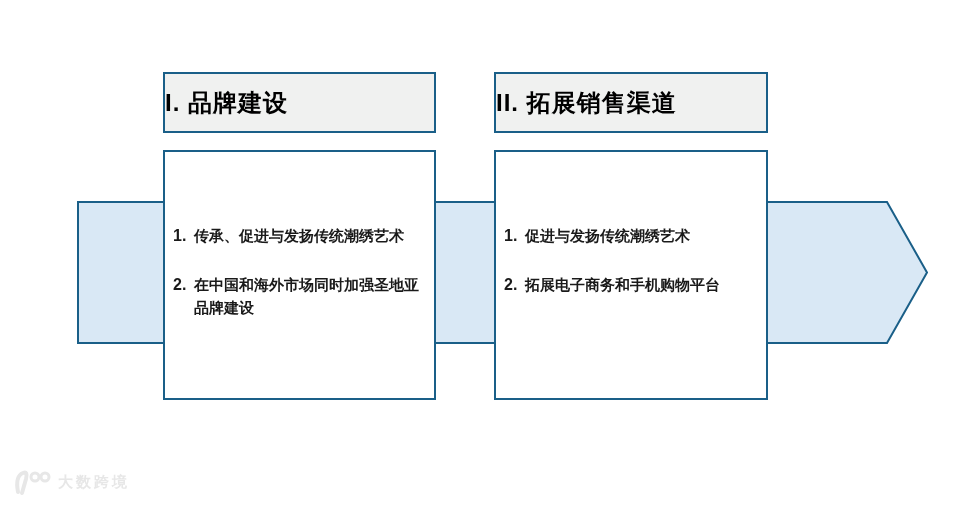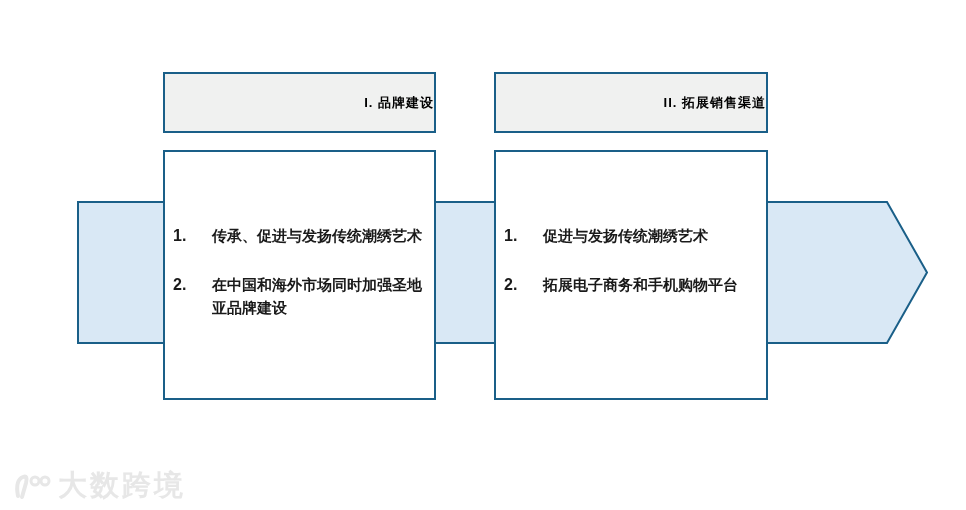--- a/index.html
+++ b/index.html
@@ -24,28 +24,28 @@
   }
   .header-box {
     position: absolute;
     top: 72px;
     height: 61px;
     box-sizing: border-box;
     background: #f0f1f0;
     border: 2px solid #1a5f88;
     display: flex;
     align-items: center;
-    justify-content: flex-end;
-    font-size: 13px;
+    justify-content: flex-start;
+    font-size: 24px;
     font-weight: bold;
     color: #000000;
     letter-spacing: 1px;
   }
   .header-box.col1 { left: 163px; width: 273px; }
-  .header-box.col2 { left: 494px; width: 274px; padding-left: 40px; }
+  .header-box.col2 { left: 494px; width: 274px; }
   .content-box {
     position: absolute;
     top: 150px;
     height: 250px;
     box-sizing: border-box;
     background: #ffffff;
     border: 2px solid #1a5f88;
     padding: 72px 8px 0 8px;
   }
   .content-box.col1 { left: 163px; width: 273px; }
@@ -56,30 +56,30 @@
     font-size: 15px;
     font-weight: bold;
     color: #1a1a1a;
     line-height: 23px;
   }
   .item .num {
     flex: none;
     width: 21px;
     font-size: 16px;
   }
-  .item .txt { flex: 1; margin-left: 18px; }
+  .item .txt { flex: 1; }
   .watermark {
     position: absolute;
     left: 10px;
     top: 466px;
     display: flex;
     align-items: center;
     gap: 6px;
     color: #e7e7e7;
-    font-size: 29px;
+    font-size: 15px;
     font-weight: bold;
     letter-spacing: 3px;
     user-select: none;
   }
 </style>
 </head>
 <body>
 
 <div class="canvas">
 

